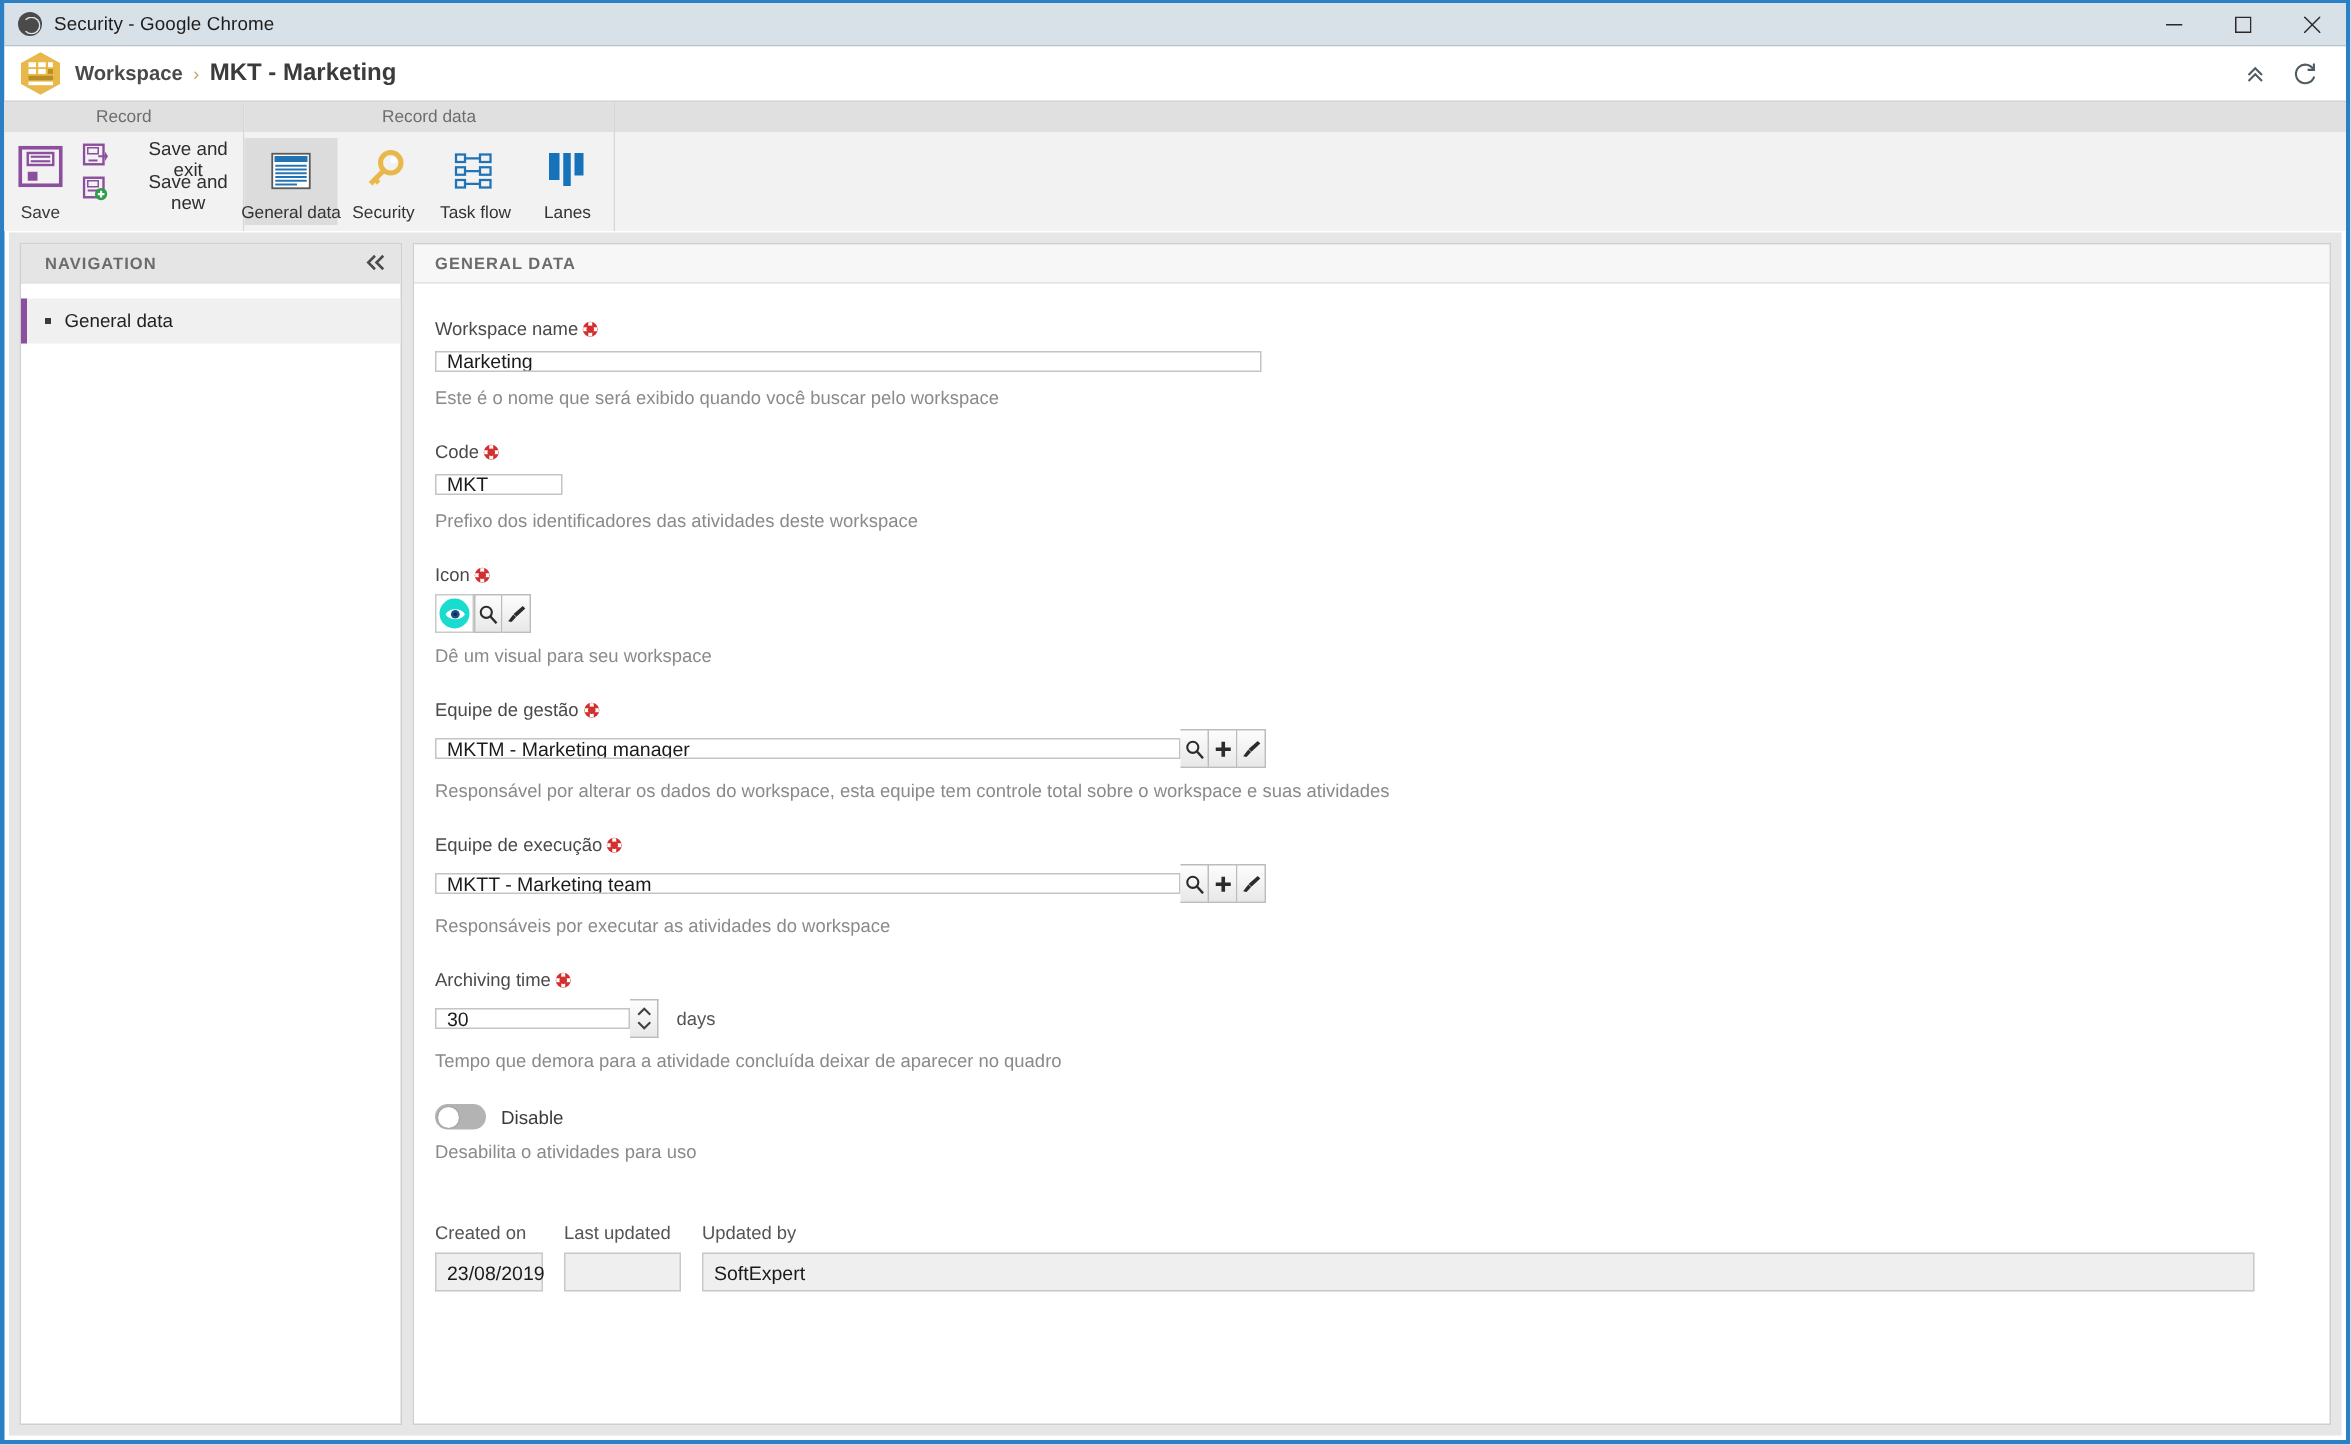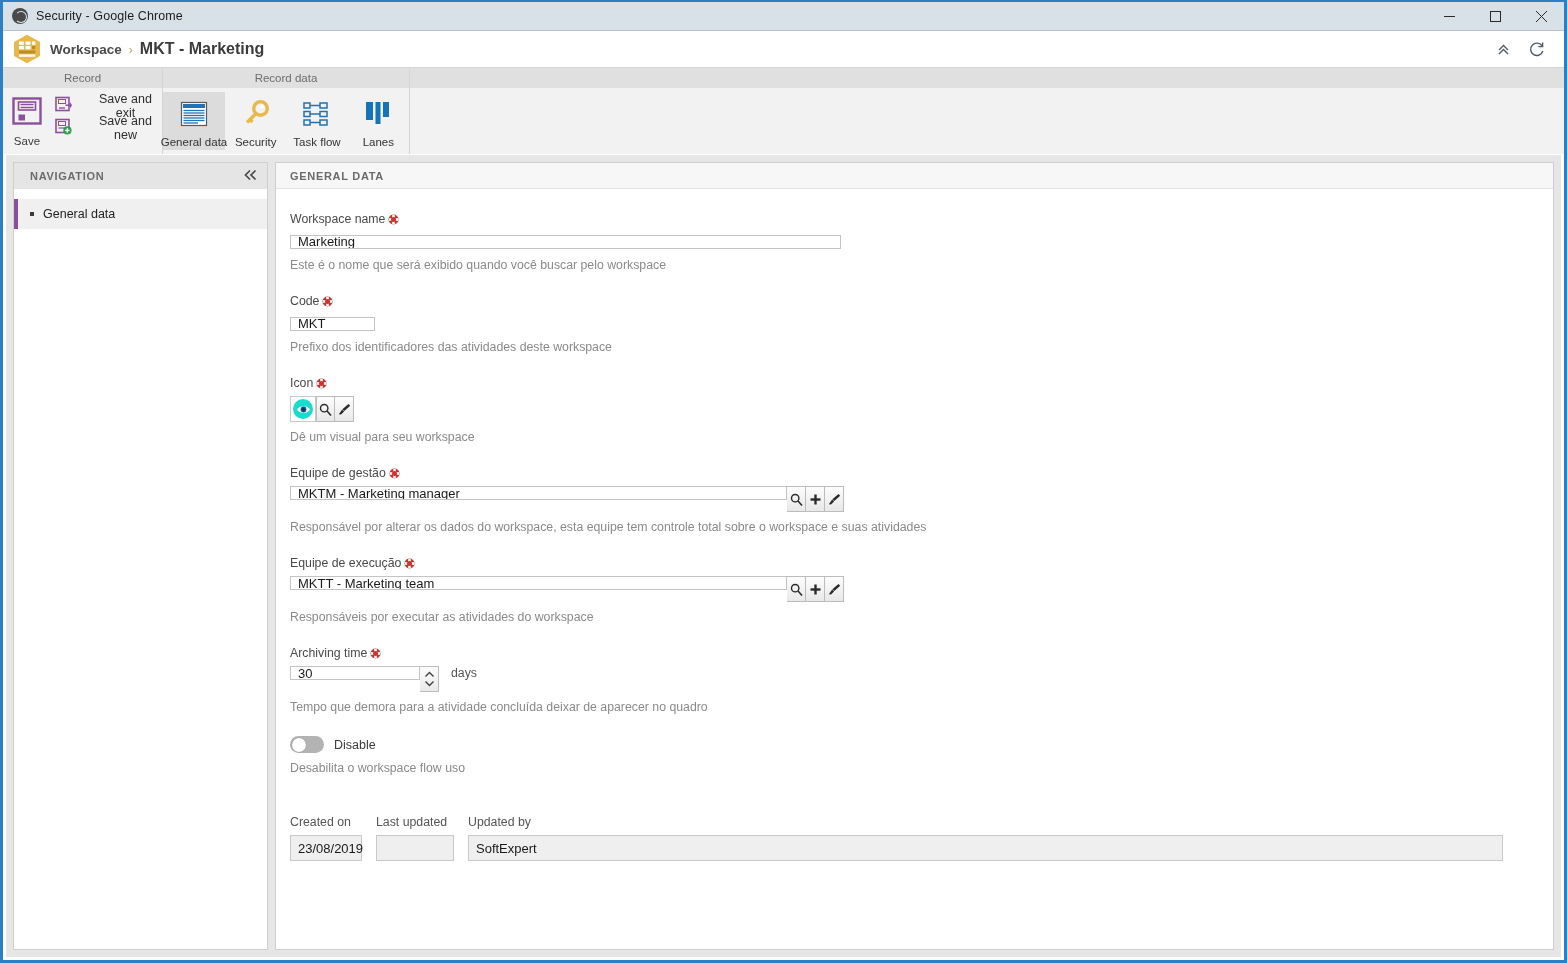--- a/index.html
+++ b/index.html
@@ -247,21 +247,21 @@
     border: 1px solid #c4c4c4;
     background: #fff;
     padding: 0 7px;
     outline: none;
   }
   .w-name { width: 551px; }
   .w-code { width: 85px; }
   .w-team { width: 497px; }
   .w-num  { width: 130px; }
 
-  .inline-row { display: flex; align-items: flex-start; }
+  .inline-row { display: flex; align-items: center; }
   .aux-btn {
     width: 19px; height: 26px;
     background: linear-gradient(#fdfdfd, #e8e8e8);
     border: 1px solid #bcbcbc;
     border-left: none;
     display: flex; align-items: center; justify-content: center;
     cursor: pointer;
     color: #2b2b2b;
   }
   .aux-btn:first-of-type { border-left: 1px solid #bcbcbc; }
@@ -699,21 +699,21 @@
           <div class="hint">Tempo que demora para a atividade concluída deixar de aparecer no quadro</div>
         </div>
 
         <div class="field">
           <div class="toggle-row">
             <div class="toggle">
               <span class="knob"></span>
             </div>
             <span class="toggle-lbl">Disable</span>
           </div>
-          <div class="hint">Desabilita o workspace flow uso</div>
+          <div class="hint">Desabilita o atividades para uso</div>
         </div>
 
         <div class="meta-row">
           <div class="meta-col mc-created">
             <span class="meta-lbl">Created on</span>
             <span class="meta-val">23/08/2019</span>
           </div>
           <div class="meta-col mc-updated">
             <span class="meta-lbl">Last updated</span>
             <span class="meta-val"></span>

